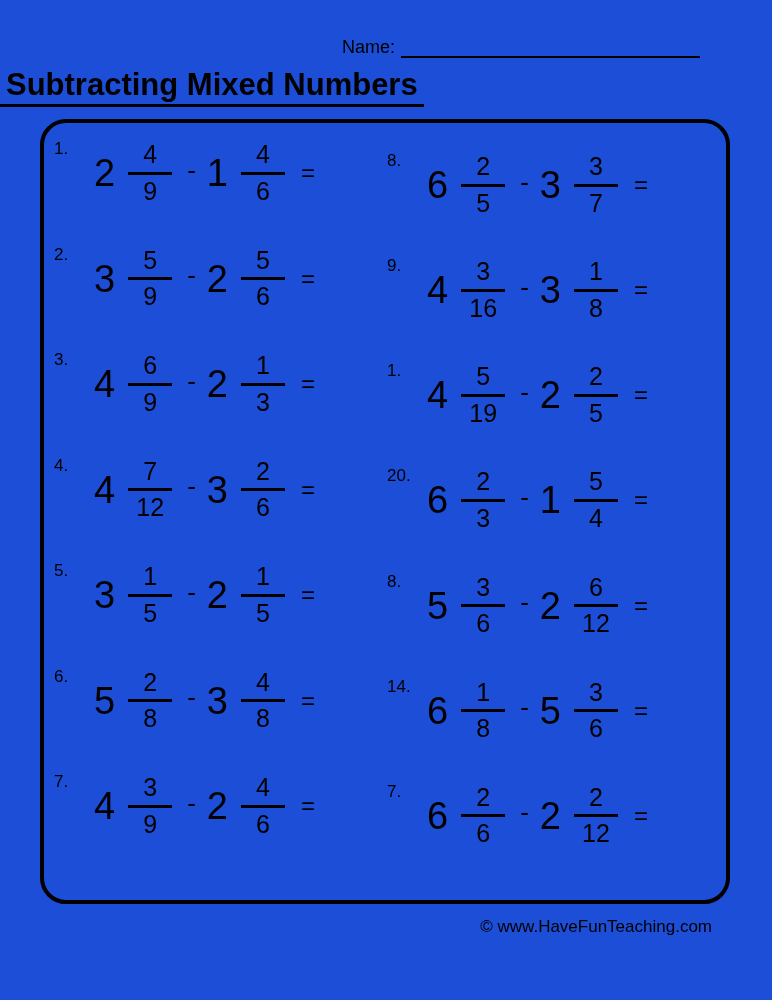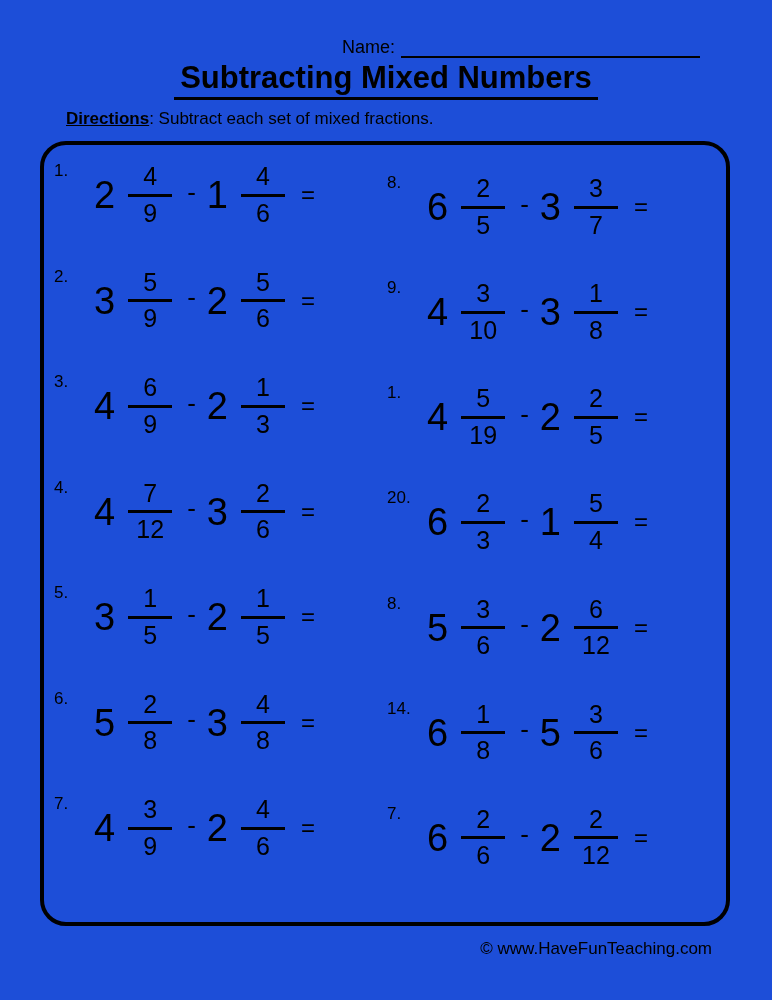--- a/index.html
+++ b/index.html
@@ -19,21 +19,21 @@
   
   .name-row {
     display: flex;
     align-items: flex-end;
     padding: 38px 72px 0 342px;
     font-size: 18px;
   }
   .name-label { white-space: nowrap; margin-right: 6px; line-height: 1.1; }
   .name-line { flex: 1; border-bottom: 2px solid #000; height: 18px; }
   
-  .title-wrap { text-align: center; margin-top: 2px; }
+  .title-wrap { margin-top: 9px; }
   .title {
     display: inline-block;
     margin: 0;
     font-size: 31px;
     font-weight: bold;
     border-bottom: 3px solid #000;
     padding: 0 6px 1px 6px;
   }
   
   .directions { margin: 9px 0 0 66px; font-size: 17px; }
@@ -105,23 +105,20 @@
 
   <div class="name-row">
     <span class="name-label">Name:</span>
     <span class="name-line"></span>
   </div>
 
   <div class="title-wrap">
     <h1 class="title">Subtracting Mixed Numbers</h1>
   </div>
 
-  <div class="directions">
-    <span class="dir-label">Directions</span><span>: Subtract each set of mixed fractions.</span>
-  </div>
 
   <div class="box">
     <div class="col col-left" id="col-left">
         <div class="problem">
     <span class="pnum">1.</span>
     <span class="whole">2</span>
     <span class="frac">
       <span class="fnum">4</span>
       <span class="fden">9</span>
     </span>
@@ -238,21 +235,21 @@
       <span class="fnum">3</span>
       <span class="fden">7</span>
     </span>
     <span class="eq">=</span>
   </div>
         <div class="problem">
     <span class="pnum">9.</span>
     <span class="whole">4</span>
     <span class="frac">
       <span class="fnum">3</span>
-      <span class="fden">10</span>
+      <span class="fden">16</span>
     </span>
     <span class="minus">-</span>
     <span class="whole">3</span>
     <span class="frac">
       <span class="fnum">1</span>
       <span class="fden">8</span>
     </span>
     <span class="eq">=</span>
   </div>
         <div class="problem">

